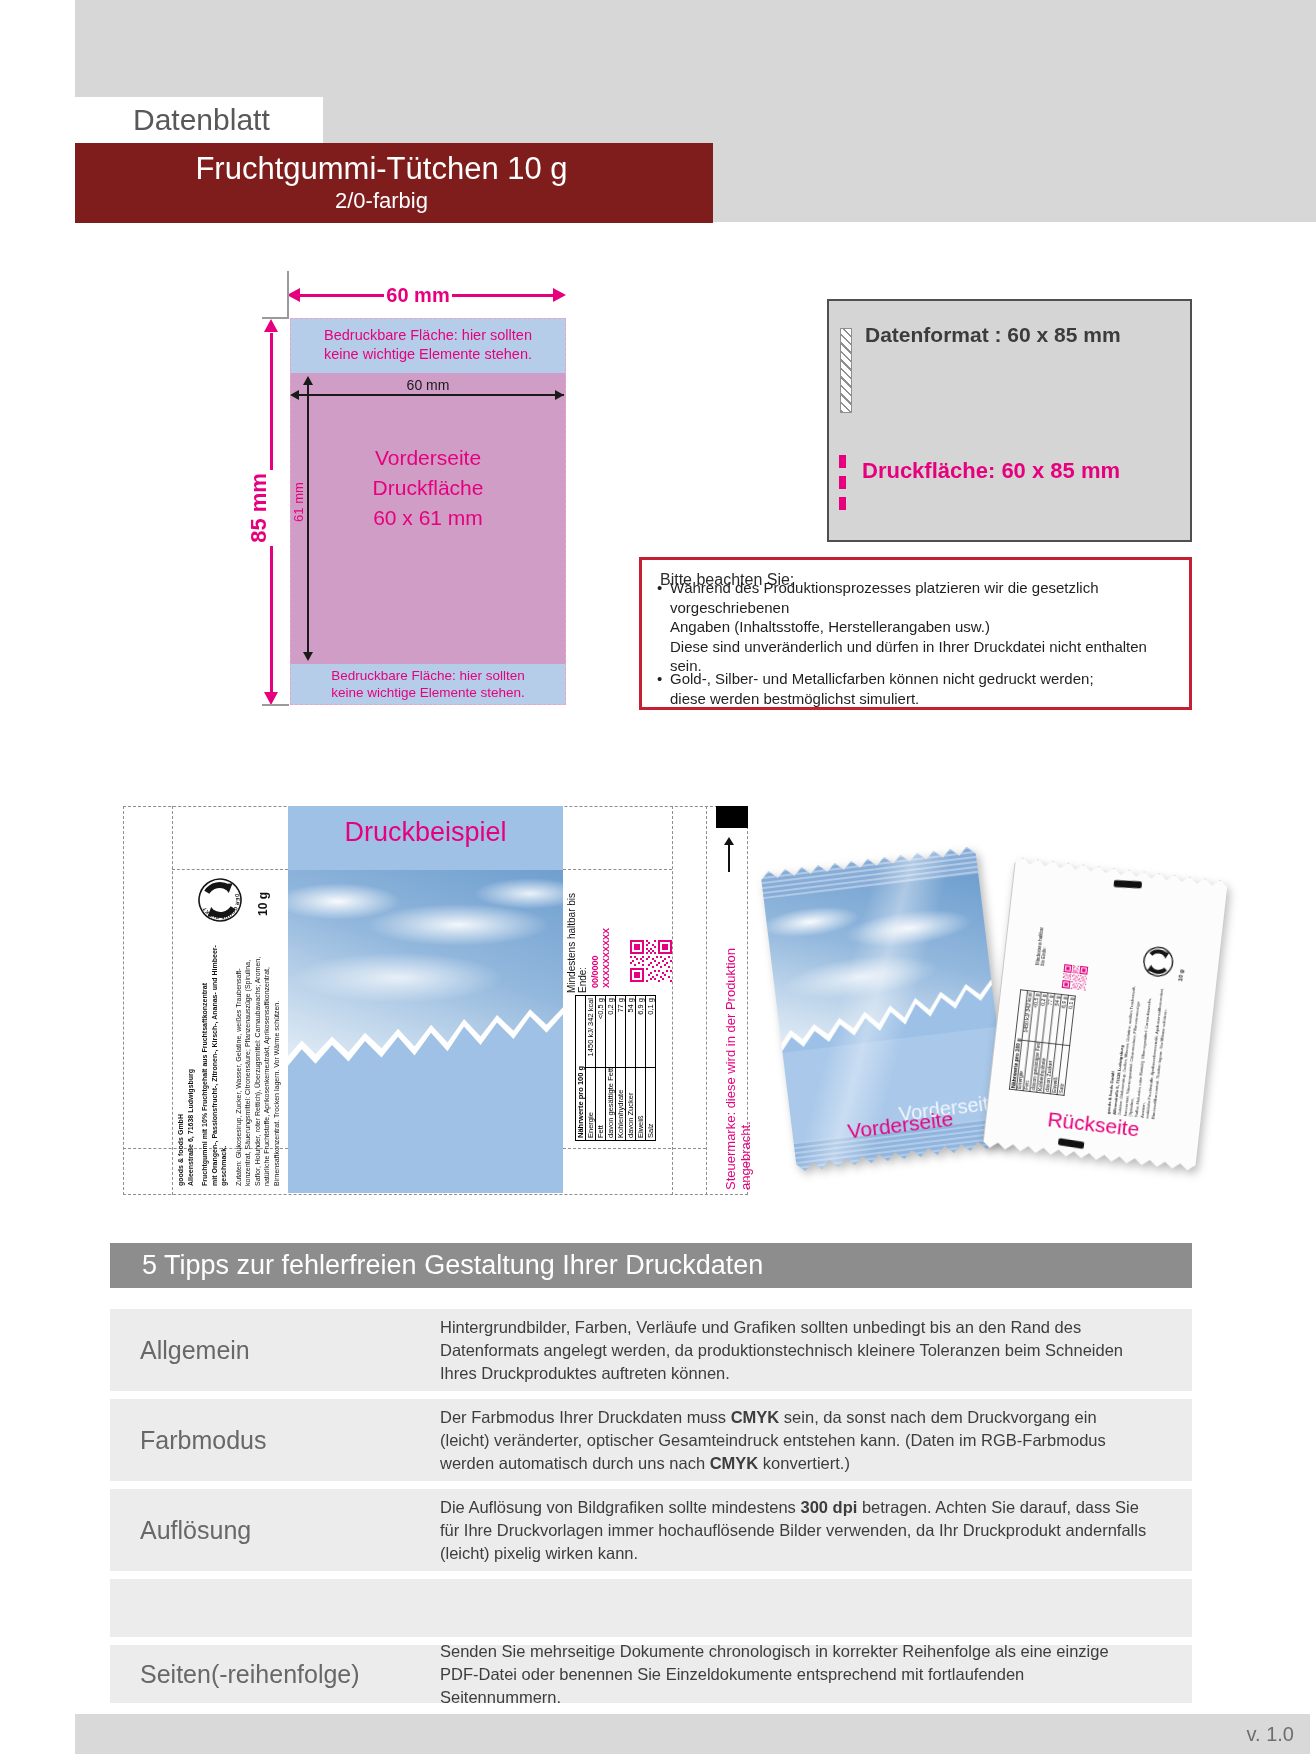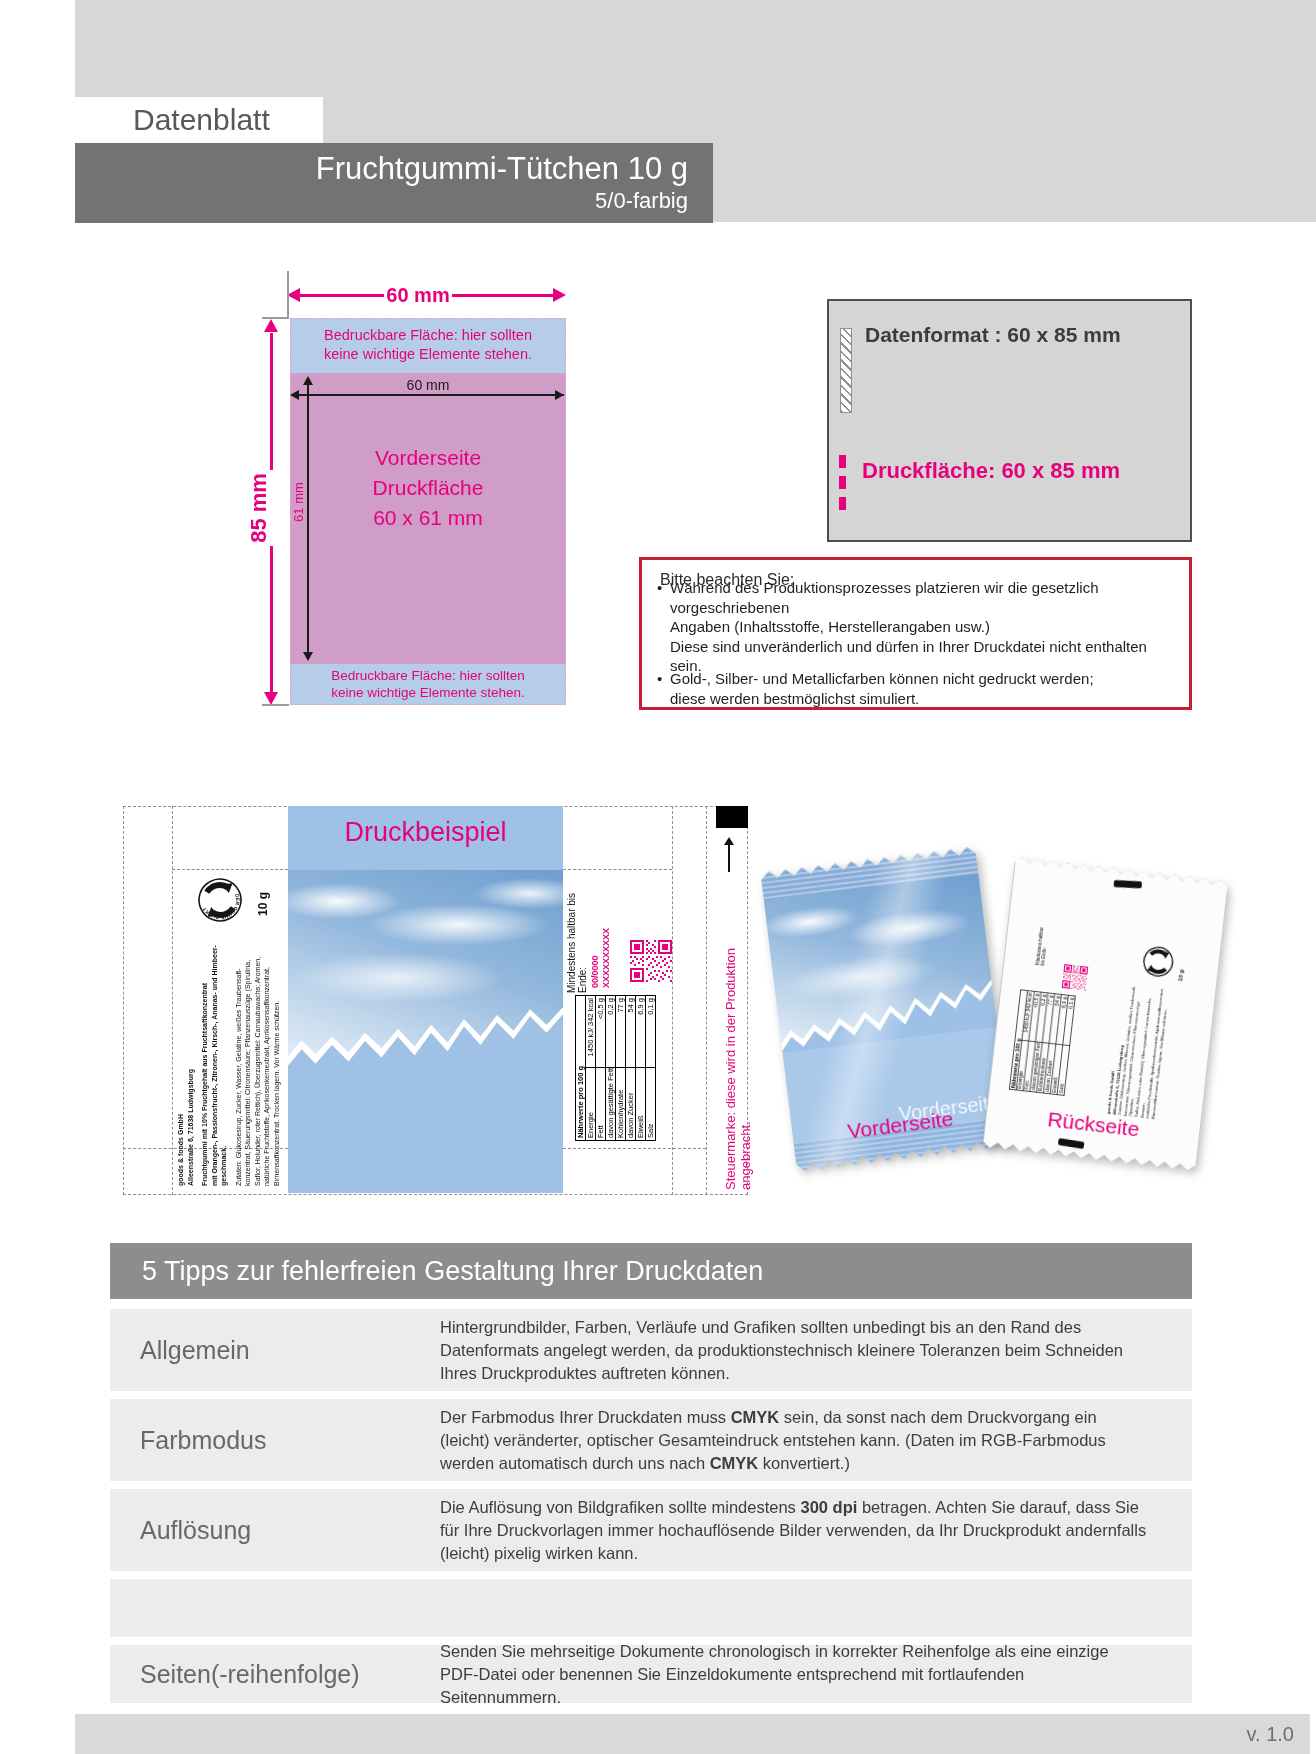--- a/index.html
+++ b/index.html
@@ -6,21 +6,21 @@
   body{font-family:"Liberation Sans",sans-serif;}
   .page{position:relative;width:1316px;height:1754px;background:#fff;overflow:hidden;padding-left:26px;}
   .abs{position:absolute;box-sizing:border-box;}
   .rot{transform:rotate(-90deg);transform-origin:0 0;}
   .pre{white-space:pre-line;}
   .b{font-weight:700;}
 
   
   .hdr-bg{left:75px;top:0;width:1241px;height:222px;background:#d7d7d7;}
   .hdr-docbox{left:75px;top:97px;width:248px;height:46px;background:#fff;display:flex;align-items:center;padding-left:58px;font-size:30px;color:#58585a;}
-  .hdr-bar{left:75px;top:143px;width:638px;height:80px;background:#737373;color:#fff;text-align:right;padding:7px 25px 0 0;}
+  .hdr-bar{left:75px;top:143px;width:638px;height:80px;background:#7f1d1d;color:#fff;text-align:center;padding:7px 25px 0 0;}
   .hdr-title{font-size:31px;line-height:37px;font-weight:400;}
   .hdr-sub{font-size:22px;line-height:28px;font-weight:400;}
 
   
   .dg-band-top{left:290px;top:318px;width:276px;height:55px;background:#b5cde9;color:#e6007e;font-size:14.5px;line-height:19px;text-align:center;padding-top:8px;}
   .dg-pink{left:290px;top:373px;width:276px;height:291px;background:#cf9dc6;}
   .dg-band-bot{left:290px;top:664px;width:276px;height:41px;background:#b5cde9;color:#e6007e;font-size:13.5px;line-height:17px;text-align:center;padding-top:3px;}
   .dg-outer{left:290px;top:318px;width:276px;height:387px;border:1px dashed #ef9ed0;}
   .dg-center{left:290px;top:443px;width:276px;text-align:center;font-size:21px;line-height:30px;color:#e6007e;}
   .m-line{background:#e6007e;}
@@ -122,21 +122,21 @@
   .bagB-blob-b{position:absolute;left:74px;top:274px;width:26px;height:7px;background:#111;border-radius:2px;transform:rotate(3deg);}
   .bb-bb{position:absolute;left:31px;top:104px;width:44px;height:8px;font-size:4.5px;color:#111;}
   .bb-qr{position:absolute;left:60px;top:100px;width:24px;height:24px;}
   .bb-10g{position:absolute;left:174px;top:104px;width:30px;height:10px;font-size:6px;font-weight:700;color:#111;}
   .bb-table{position:absolute;left:19px;top:231px;width:101px;height:64px;}
   .scale70{transform:scale(.69);transform-origin:0 0;width:146px;}
   .bb-text{position:absolute;left:118px;top:244px;width:132px;height:36px;font-size:4.2px;line-height:5.6px;color:#222;}
   .bb-label{position:absolute;left:0;width:214px;bottom:24px;text-align:center;font-size:21px;color:#e6007e;}
 
   
-  .tips-bar{left:110px;top:1243px;width:1082px;height:56px;background:#8d8d8d;color:#fff;display:flex;align-items:center;padding-left:32px;font-size:27px;}
+  .tips-bar{left:110px;top:1243px;width:1082px;height:45px;background:#8d8d8d;color:#fff;display:flex;align-items:center;padding-left:32px;font-size:27px;}
   .tip-row{left:110px;width:1082px;background:#ececec;display:flex;}
   .r1{top:1309px;height:82px;} .r2{top:1399px;height:82px;} .r3{top:1489px;height:82px;}
   .r4{top:1579px;height:58px;} .r5{top:1645px;height:58px;}
   .tip-label{width:300px;display:flex;align-items:center;padding-left:30px;font-size:25px;color:#686868;flex-shrink:0;}
   .tip-text{flex:1;display:flex;align-items:center;padding-right:45px;font-size:16.5px;line-height:23px;color:#3d3d3d;}
 
   
   .footer{left:75px;top:1714px;width:1235px;height:40px;background:#d9d9d9;text-align:right;padding:9px 16px 0 0;font-size:20px;color:#6e6e6e;}
 </style>
 </head>
@@ -225,21 +225,21 @@
 </svg>
 
 <div class="page">
 
   <div class="abs hdr-bg"></div>
   <div class="abs hdr-docbox">
       <span>Datenblatt</span>
     </div>
   <div class="abs hdr-bar">
     <div class="hdr-title">Fruchtgummi-Tütchen 10 g</div>
-    <div class="hdr-sub">5/0-farbig</div>
+    <div class="hdr-sub">2/0-farbig</div>
   </div>
 
   <div class="abs dg-band-top pre">Bedruckbare Fläche: hier sollten
 keine wichtige Elemente stehen.</div>
   <div class="abs dg-pink"></div>
   <div class="abs dg-band-bot pre">Bedruckbare Fläche: hier sollten
 keine wichtige Elemente stehen.</div>
   <div class="abs dg-outer"></div>
   <div class="abs dg-center pre">Vorderseite
 Druckfläche

